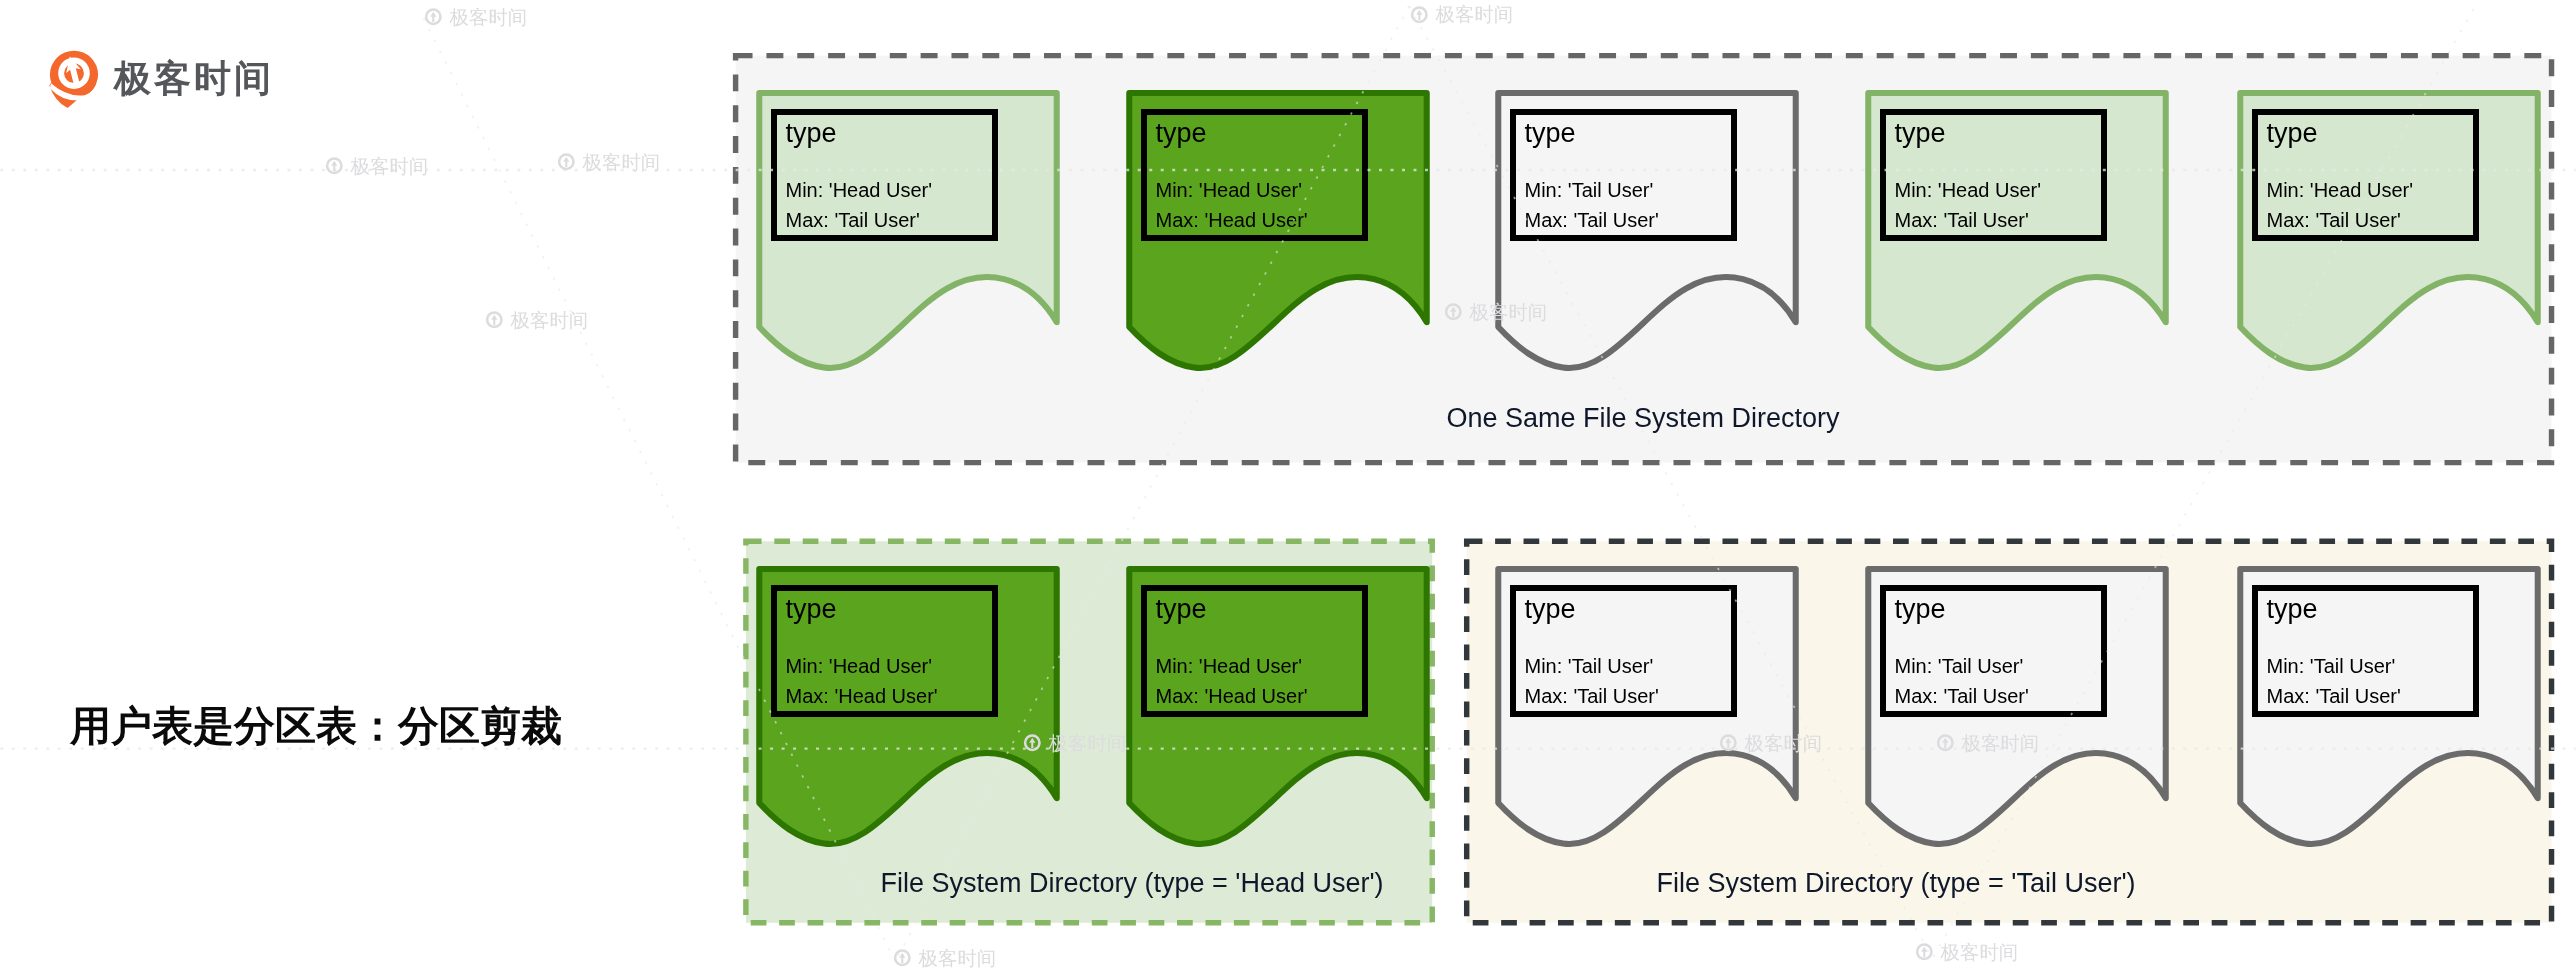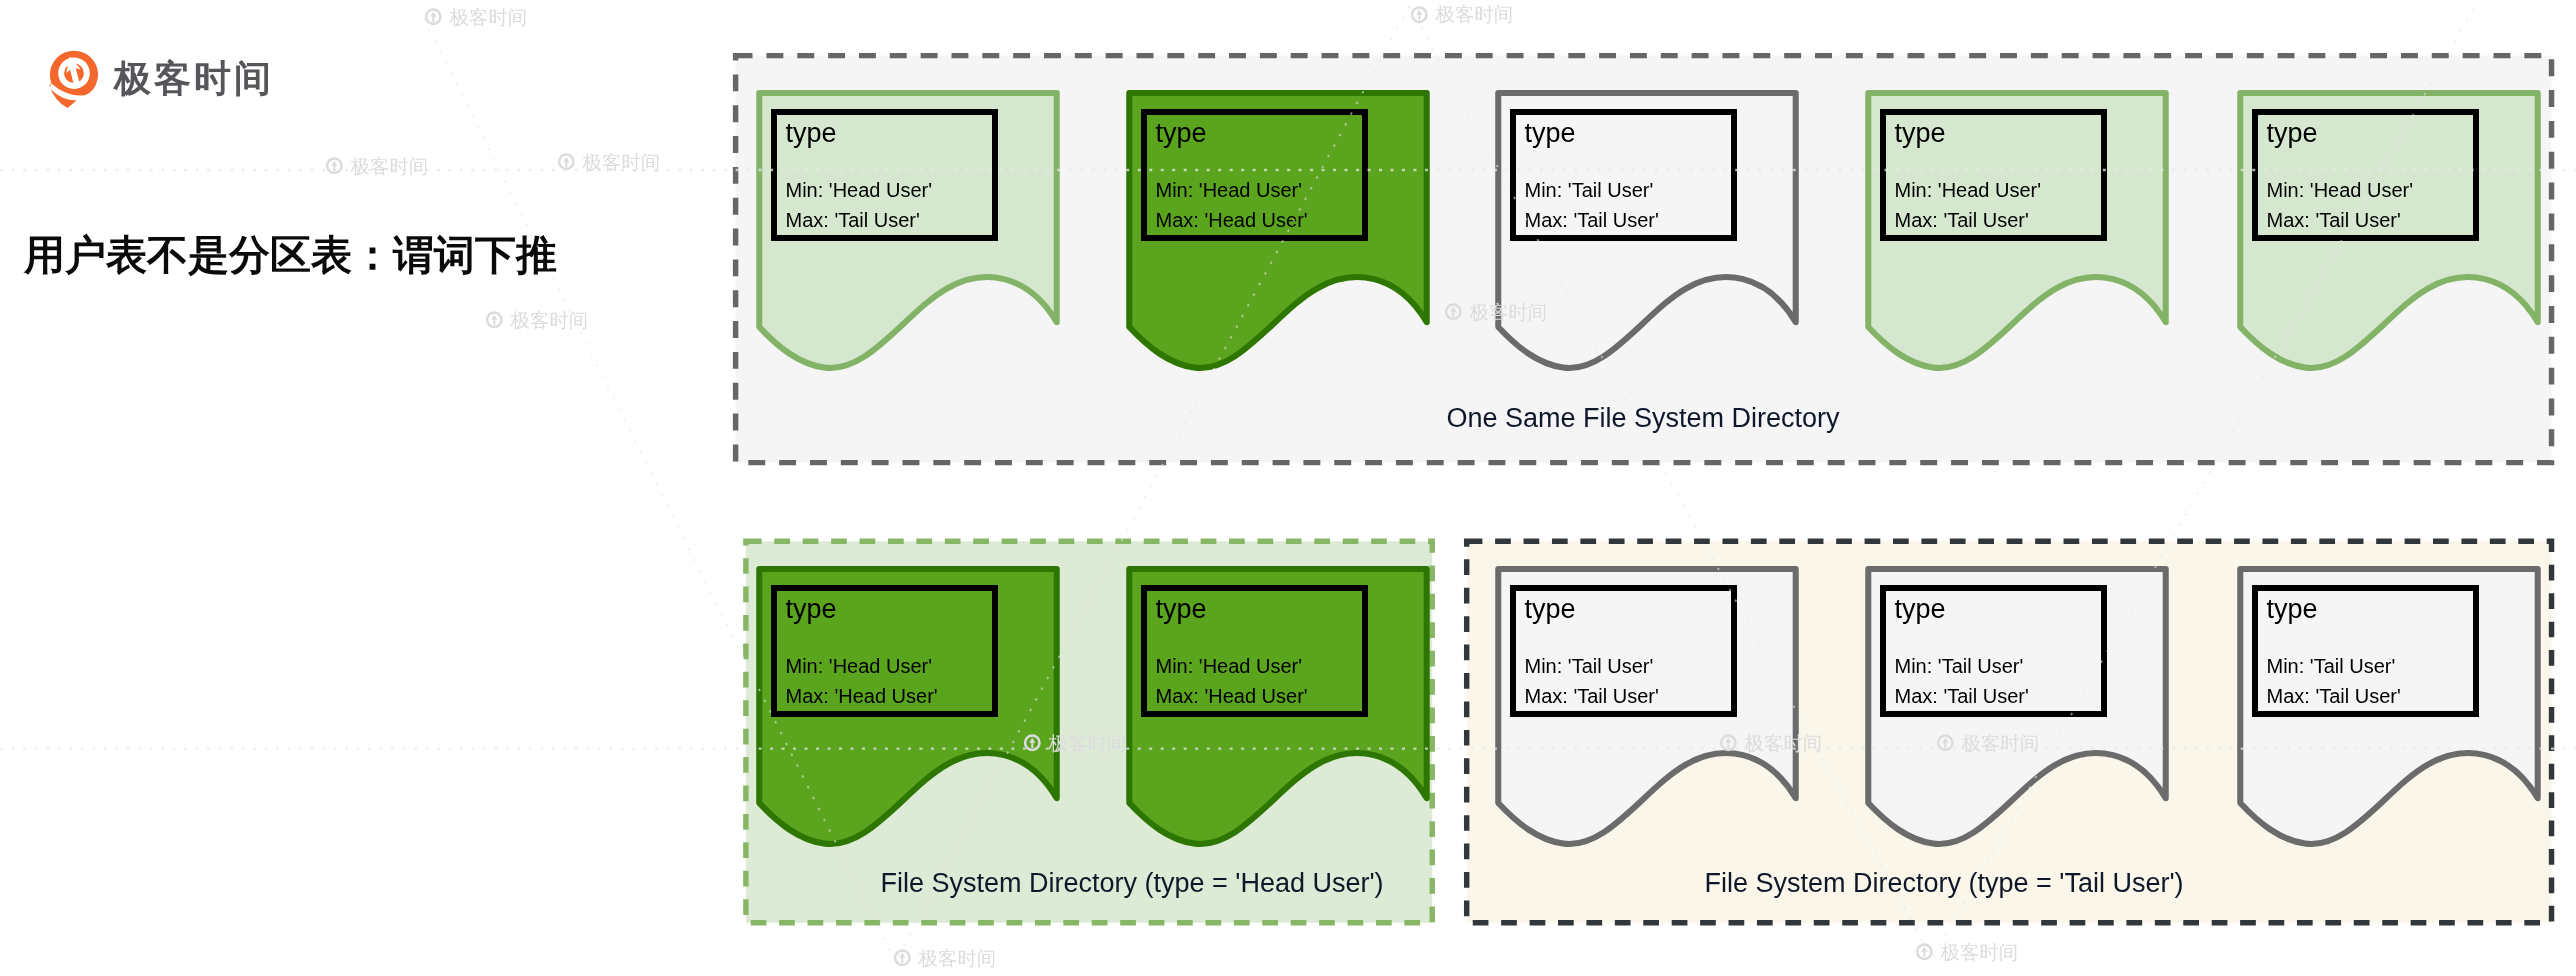--- a/index.html
+++ b/index.html
@@ -52,21 +52,21 @@
     <svg width="56" height="60" viewBox="0 0 104 112">
       <circle cx="52" cy="50" r="45" fill="#f4682d"></circle>
       <path d="M10 64 Q28 96 60 95 L40 112 Q16 100 6 70 Z" fill="#f4682d"></path>
       <path d="M9 66 Q40 93 72 88 Q93 82 96 58 L99 70 Q92 93 64 98 Q30 100 7 75 Z" fill="#ffffff"></path>
       <circle cx="52" cy="47" r="24" fill="none" stroke="#ffffff" stroke-width="11"></circle>
       <path transform="rotate(-14 52 47)" d="M52 15 L66 43 L57.5 39 L57.5 67 L46.5 67 L46.5 39 L38 43 Z" fill="#ffffff"></path>
     </svg>
     <span class="logo-text">极客时间</span>
   </div>
 
-  <div class="row-title" id="row1-title">用户表不是分区表：谓词下推</div>
+  <div class="row-title" id="row2-title">用户表是分区表：分区剪裁</div>
 
   <div id="content">
       <div class="caption" style="left: 1643px; top: 405px;">One Same File System Directory</div>
       <div class="file" style="left: 756px; top: 90px;">
         <svg width="304" height="289" viewBox="0 0 502 478">
           <path d="M5 5 L497 5 L497 384 C448 302 374 295 316 328 C248 366 186 470 112 459 C70 453 36 425 5 392 Z" fill="#d6e7d0" stroke="#82b366" stroke-width="10" stroke-linejoin="round"></path>
         </svg>
         <div class="card">
           <div class="card-title">type</div>
           <div class="card-lines">
@@ -141,21 +141,21 @@
           <path d="M5 5 L497 5 L497 384 C448 302 374 295 316 328 C248 366 186 470 112 459 C70 453 36 425 5 392 Z" fill="#5ba41d" stroke="#2d7600" stroke-width="10" stroke-linejoin="round"></path>
         </svg>
         <div class="card">
           <div class="card-title">type</div>
           <div class="card-lines">
             <div>Min: 'Head User'</div>
             <div>Max: 'Head User'</div>
           </div>
         </div>
       </div>
-      <div class="caption" style="left: 1944px; top: 870px;">File System Directory (type = 'Tail User')</div>
+      <div class="caption" style="left: 1896px; top: 870px;">File System Directory (type = 'Tail User')</div>
       <div class="file" style="left: 1495px; top: 566px;">
         <svg width="304" height="289" viewBox="0 0 502 478">
           <path d="M5 5 L497 5 L497 384 C448 302 374 295 316 328 C248 366 186 470 112 459 C70 453 36 425 5 392 Z" fill="#f5f5f5" stroke="#6b6b6b" stroke-width="10" stroke-linejoin="round"></path>
         </svg>
         <div class="card">
           <div class="card-title">type</div>
           <div class="card-lines">
             <div>Min: 'Tail User'</div>
             <div>Max: 'Tail User'</div>
           </div>

